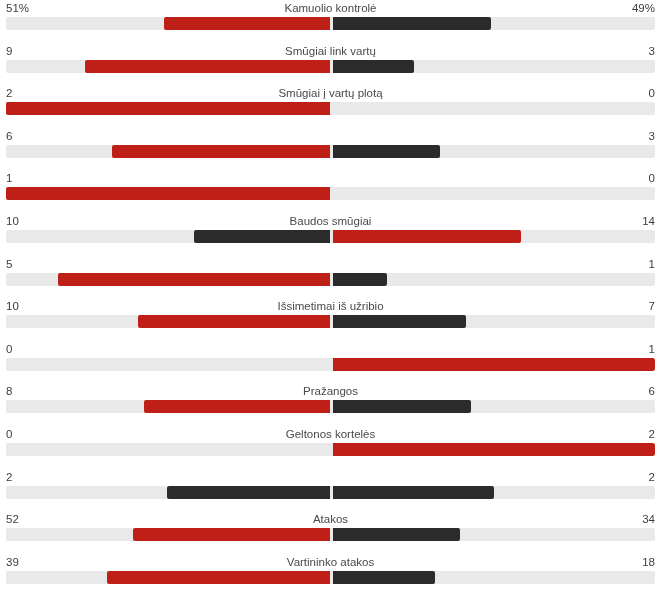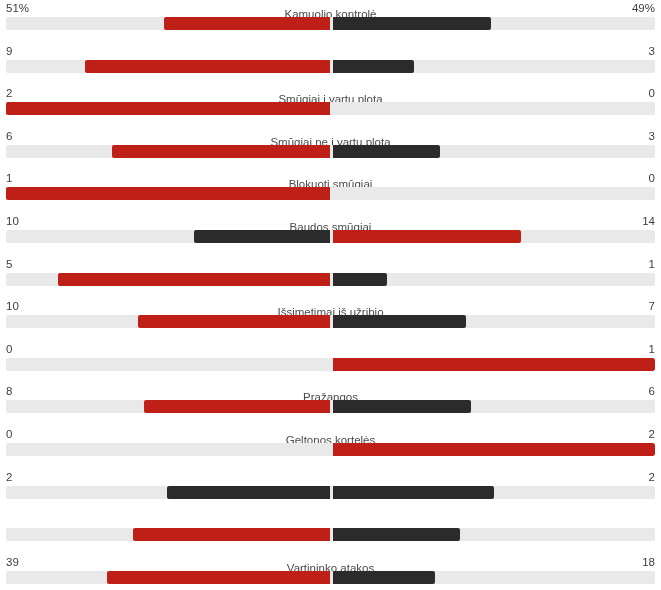--- a/index.html
+++ b/index.html
@@ -32,21 +32,20 @@
     color: #3d3d3d;
     line-height: 14px;
     white-space: nowrap;
   }
   .val-left { left: 6px; text-align: left; }
   .val-right { right: 6px; text-align: right; }
   .stat-label {
     left: 0; right: 0;
     text-align: center;
     color: #4a4a4a;
-    margin-top: 6px;
   }
   .track {
     position: absolute;
     left: 6px;
     right: 6px;
     top: 17px;
     height: 13px;
     background: #e9e9e9;
     border-radius: 2px;
     overflow: hidden;
@@ -70,20 +69,21 @@
         <span class="val-right">49%</span>
       </div>
       <div class="track">
         <div class="fill fill-left" style="width: 25.5765%; background: rgb(190, 32, 24);"></div>
         <div class="fill fill-right" style="width: 24.2795%; background: rgb(43, 43, 43);"></div>
       </div>
     </div>
     <div class="stat-row">
       <div class="row-head">
         <span class="val-left">9</span>
+        <span class="stat-label">Smūgiai link vartų</span>
         <span class="val-right">3</span>
       </div>
       <div class="track">
         <div class="fill fill-left" style="width: 37.6125%; background: rgb(190, 32, 24);"></div>
         <div class="fill fill-right" style="width: 12.3875%; background: rgb(43, 43, 43);"></div>
       </div>
     </div>
     <div class="stat-row">
       <div class="row-head">
         <span class="val-left">2</span>
@@ -91,32 +91,30 @@
         <span class="val-right">0</span>
       </div>
       <div class="track">
         <div class="fill fill-left" style="width: 50.15%; background: rgb(190, 32, 24);"></div>
         <div class="fill fill-right" style="width: 0%; background: rgb(43, 43, 43);"></div>
       </div>
     </div>
     <div class="stat-row">
       <div class="row-head">
         <span class="val-left">6</span>
-        <span class="stat-label">Smūgiai ne į vartų plotą</span>
         <span class="val-right">3</span>
       </div>
       <div class="track">
         <div class="fill fill-left" style="width: 33.45%; background: rgb(190, 32, 24);"></div>
         <div class="fill fill-right" style="width: 16.5001%; background: rgb(43, 43, 43);"></div>
       </div>
     </div>
     <div class="stat-row">
       <div class="row-head">
         <span class="val-left">1</span>
-        <span class="stat-label">Blokuoti smūgiai</span>
         <span class="val-right">0</span>
       </div>
       <div class="track">
         <div class="fill fill-left" style="width: 50.15%; background: rgb(190, 32, 24);"></div>
         <div class="fill fill-right" style="width: 0%; background: rgb(43, 43, 43);"></div>
       </div>
     </div>
     <div class="stat-row">
       <div class="row-head">
         <span class="val-left">10</span>
@@ -185,20 +183,25 @@
       <div class="row-head">
         <span class="val-left">2</span>
         <span class="val-right">2</span>
       </div>
       <div class="track">
         <div class="fill fill-left" style="width: 25.075%; background: rgb(43, 43, 43);"></div>
         <div class="fill fill-right" style="width: 24.775%; background: rgb(43, 43, 43);"></div>
       </div>
     </div>
     <div class="stat-row">
+      <div class="row-head">
+        <span class="val-left">52</span>
+        <span class="stat-label">Atakos</span>
+        <span class="val-right">34</span>
+      </div>
       <div class="track">
         <div class="fill fill-left" style="width: 30.3407%; background: rgb(190, 32, 24);"></div>
         <div class="fill fill-right" style="width: 19.5723%; background: rgb(43, 43, 43);"></div>
       </div>
     </div>
     <div class="stat-row">
       <div class="row-head">
         <span class="val-left">39</span>
         <span class="stat-label">Vartininko atakos</span>
         <span class="val-right">18</span>

